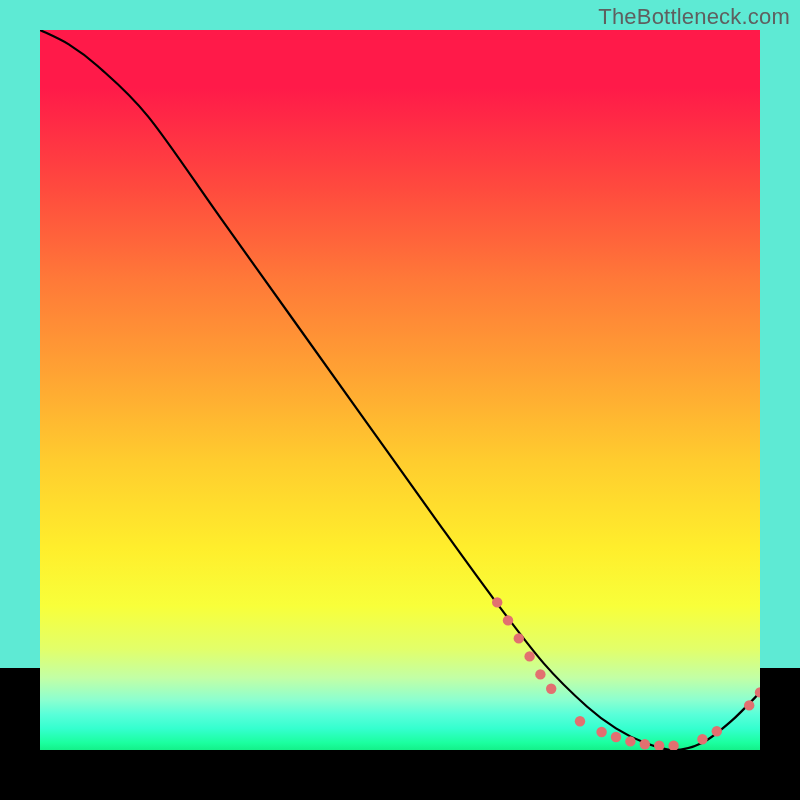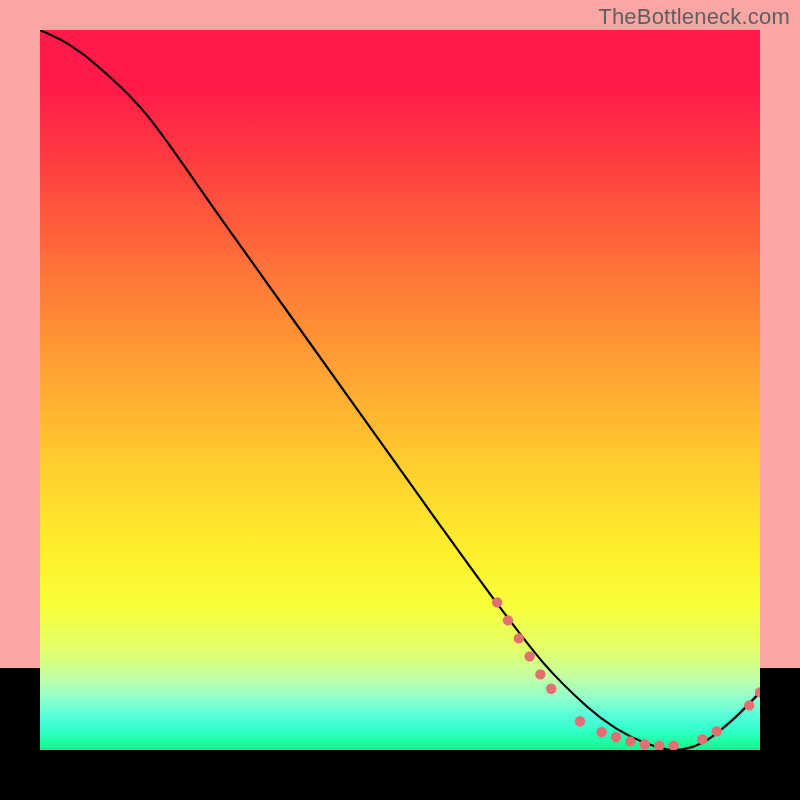--- a/index.html
+++ b/index.html
@@ -8,21 +8,21 @@
     width: 800px;
     height: 800px;
     background: #000;
     overflow: hidden;
     font-family: Arial, Helvetica, sans-serif;
   }
   .frame {
     position: relative;
     width: 800px;
     height: 668px;
-    background: #fca5a5;
+    background: #5eead4;
   }
   .watermark {
     position: absolute;
     top: 4px;
     right: 10px;
     color: #5f5f5f;
     font-size: 22px;
     font-weight: 400;
     letter-spacing: 0.2px;
     z-index: 5;

